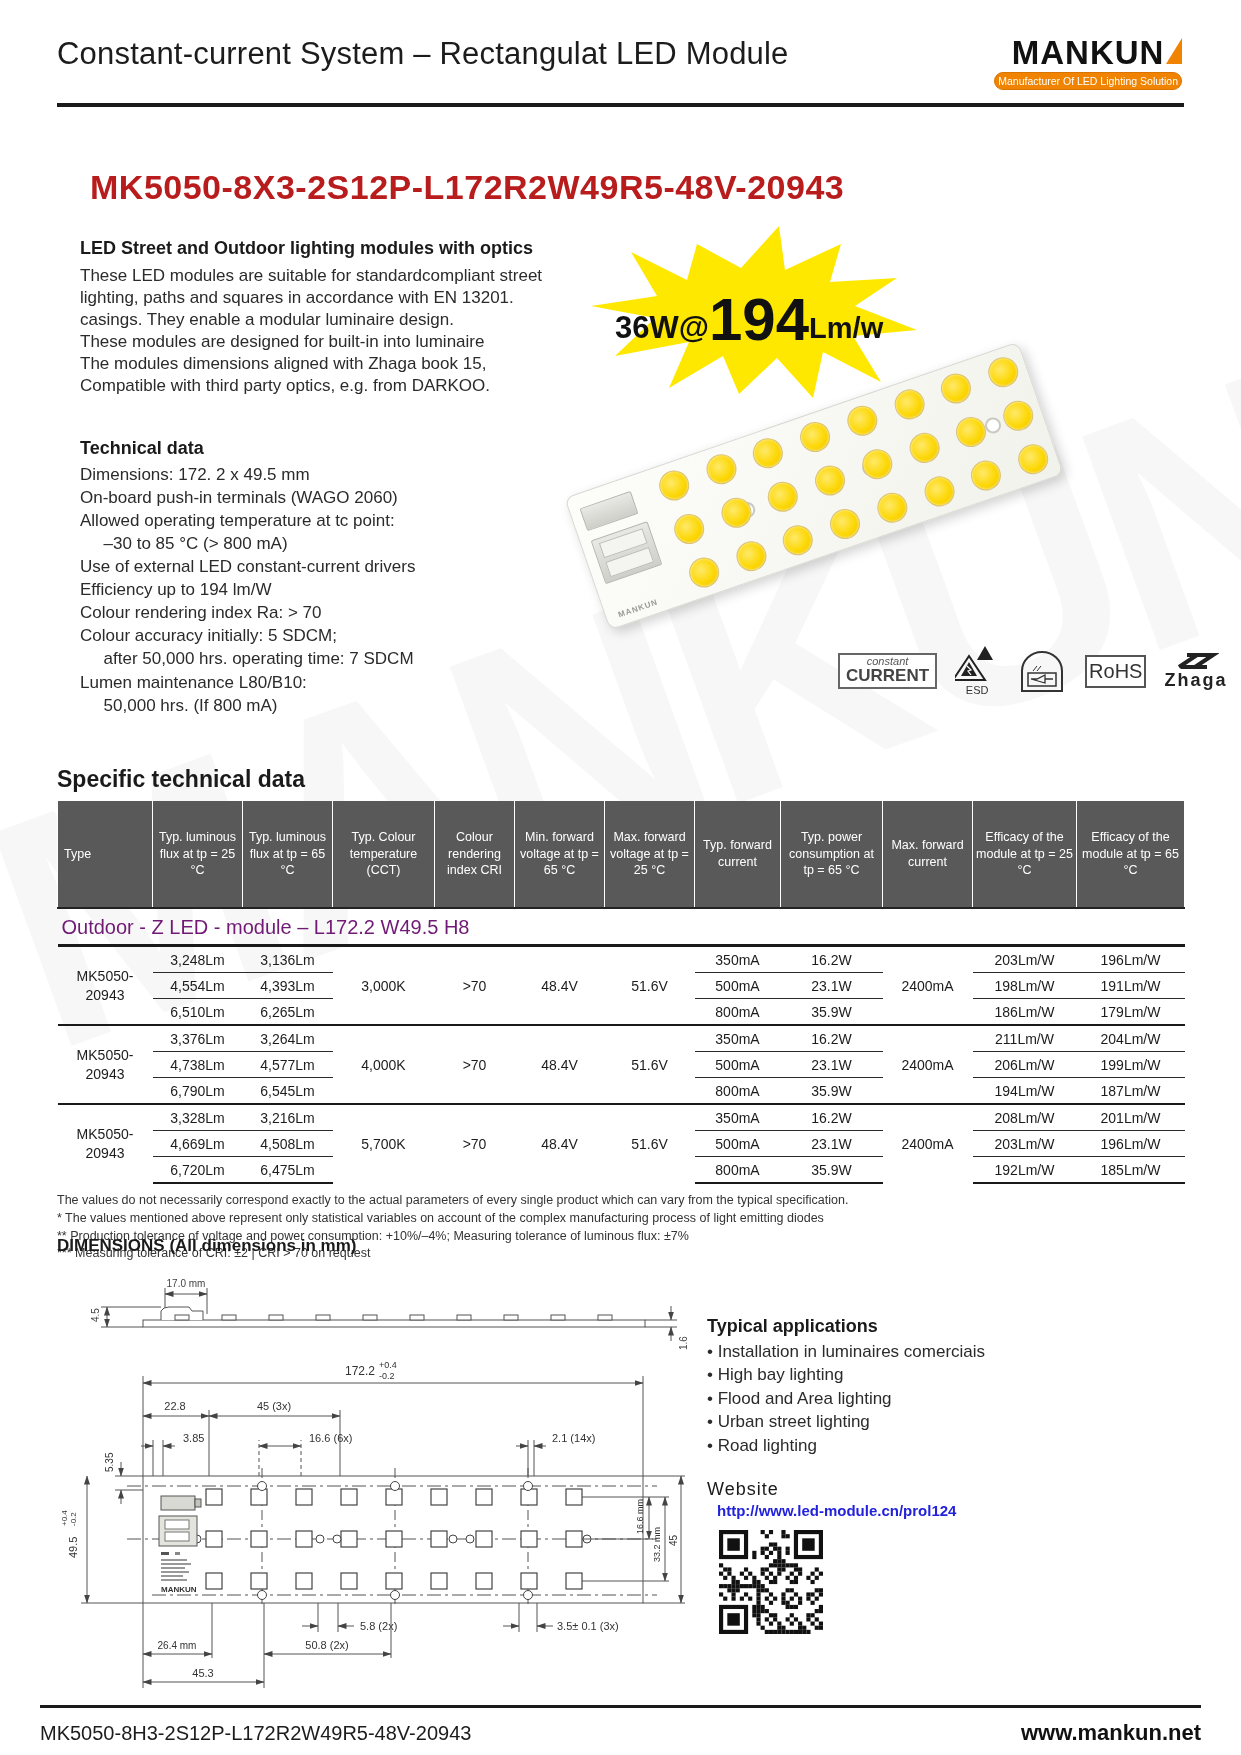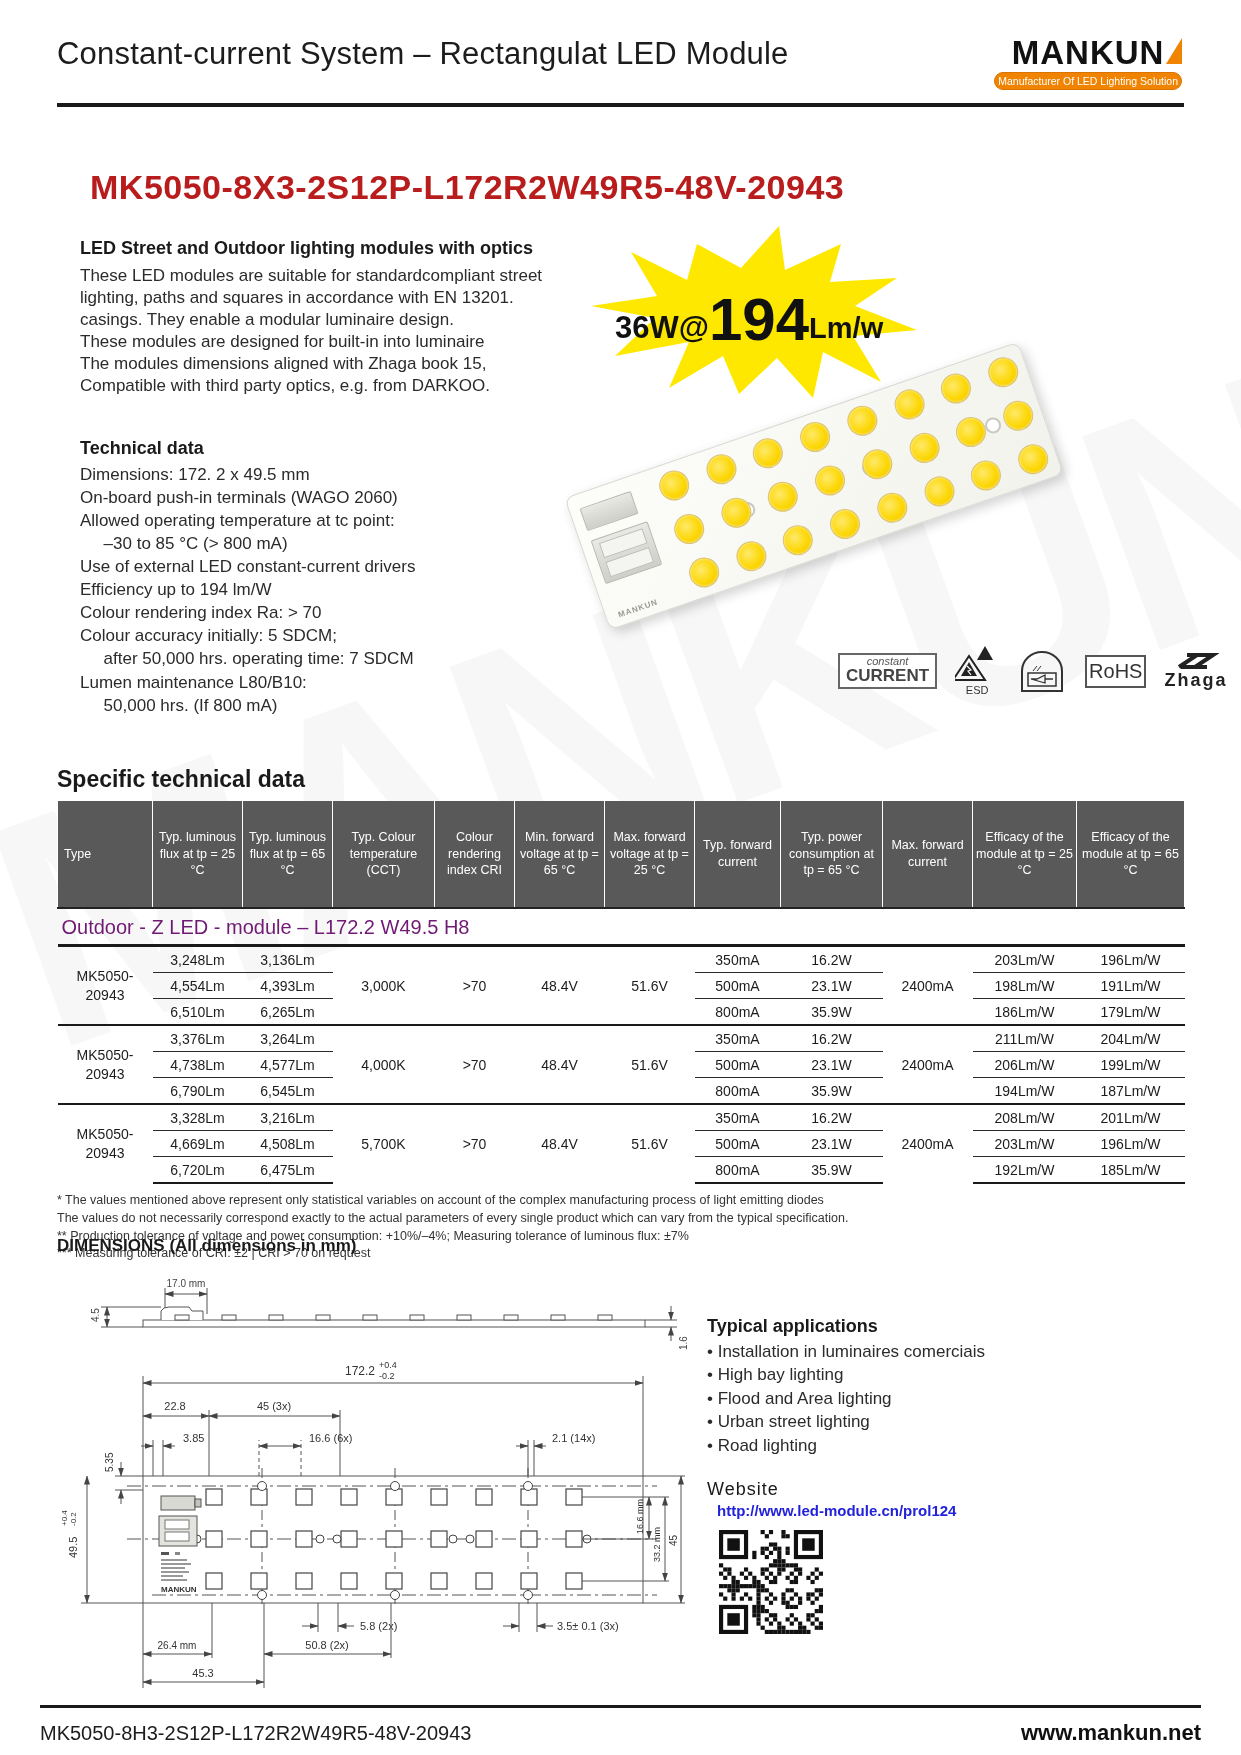--- a/index.html
+++ b/index.html
@@ -350,22 +350,22 @@
           <td>6,475Lm</td>
           <td>800mA</td>
           <td>35.9W</td>
           <td>192Lm/W</td>
           <td>185Lm/W</td>
         </tr>
       </tbody>
         </table>
 
       <div class="fnotes">
+        <div>The values do not necessarily correspond exactly to the actual parameters of every single product which can vary from the typical specification.</div>
         <div>* The values mentioned above represent only statistical variables on account of the complex manufacturing process of light emitting diodes</div>
-        <div>The values do not necessarily correspond exactly to the actual parameters of every single product which can vary from the typical specification.</div>
         <div>** Production tolerance of voltage and power consumption: +10%/–4%; Measuring tolerance of luminous flux: ±7%</div>
         <div>*** Measuring tolerance of CRI: ±2 | CRI &gt; 70 on request</div>
       </div>
     </div>
 
     <div class="dims">
       <div class="dims-h">DIMENSIONS (All dimensions in mm)</div>
 
       <svg class="dims-svg" width="650" height="445" viewBox="0 0 650 445">
         <defs>

